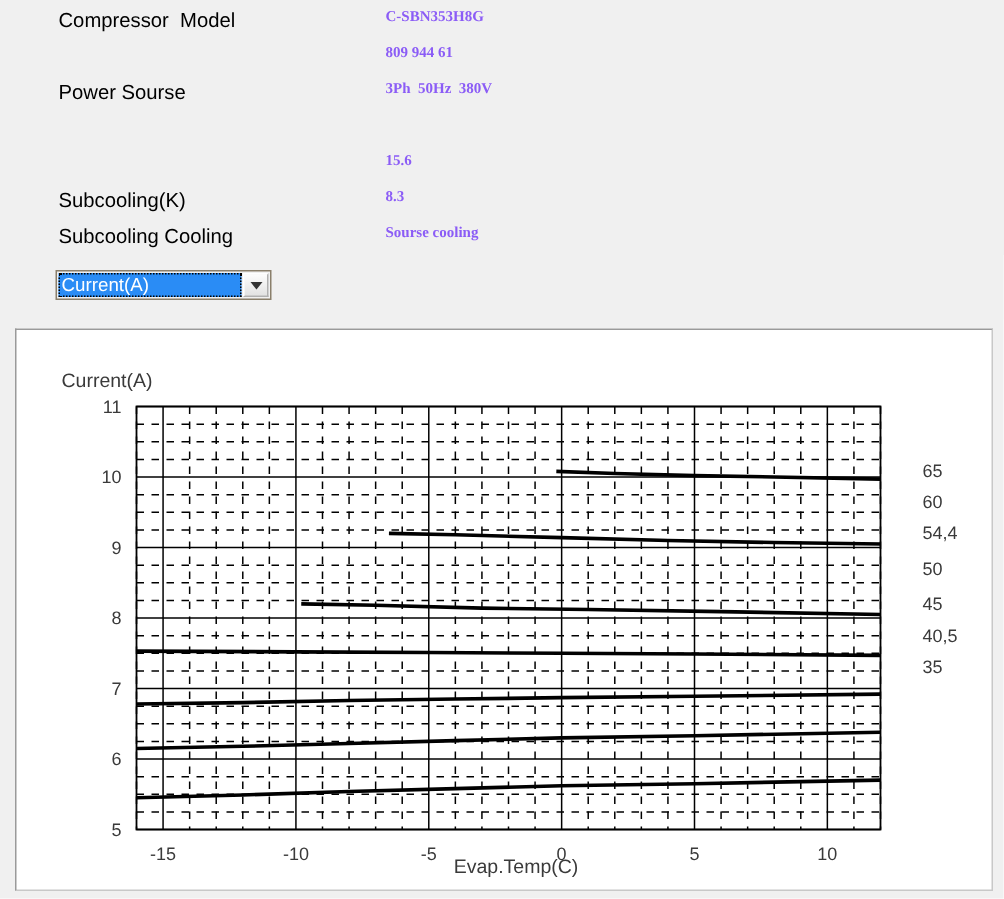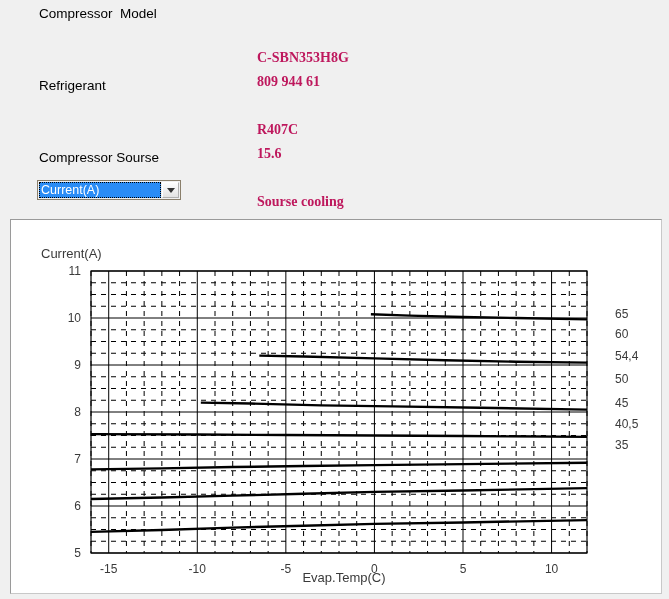--- a/index.html
+++ b/index.html
@@ -34,26 +34,25 @@
     top: 0;
     font-size: 13.5px;
     color: #000;
     white-space: pre;
     font-family: "Liberation Sans", sans-serif;
   }
   .spec-value {
     position: absolute;
     left: 257px;
     top: 0;
-    font-size: 14px;
+    font-size: 10px;
     font-weight: bold;
-    color: #be185d;
+    color: #8b5cf6;
     white-space: pre;
     font-family: "Liberation Serif", serif;
-    margin-top: 44px;
   }
 
   
   #series-select {
     position: absolute;
     left: 37px;
     top: 180px;
     width: 144px;
     height: 20px;
     background: #f0f0f0;
@@ -123,33 +122,37 @@
 
   <div class="spec-row" style="top:6px">
     <span class="spec-label">Compressor  Model</span>
     <span class="spec-value">C-SBN353H8G</span>
   </div>
 
   <div class="spec-row" style="top:30px">
     <span class="spec-value">809 944 61</span>
   </div>
 
-
-  <div class="spec-row" style="top:78px">
-    <span class="spec-label">Refrigerant</span>
-    <span class="spec-value">R407C</span>
-  </div>
+  <div class="spec-row" style="top:54px">
+    <span class="spec-label">Power Sourse</span>
+    <span class="spec-value">3Ph  50Hz  380V</span>
+  </div>
+
 
   <div class="spec-row" style="top:102px">
     <span class="spec-value">15.6</span>
   </div>
 
+  <div class="spec-row" style="top:126px">
+    <span class="spec-label">Subcooling(K)</span>
+    <span class="spec-value">8.3</span>
+  </div>
 
   <div class="spec-row" style="top:150px">
-    <span class="spec-label">Compressor Sourse</span>
+    <span class="spec-label">Subcooling Cooling</span>
     <span class="spec-value">Sourse cooling</span>
   </div>
 
   <div id="series-select">
     <div id="series-select-value">Current(A)</div>
     <div id="series-select-arrow"></div>
   </div>
 
 </div>
 

